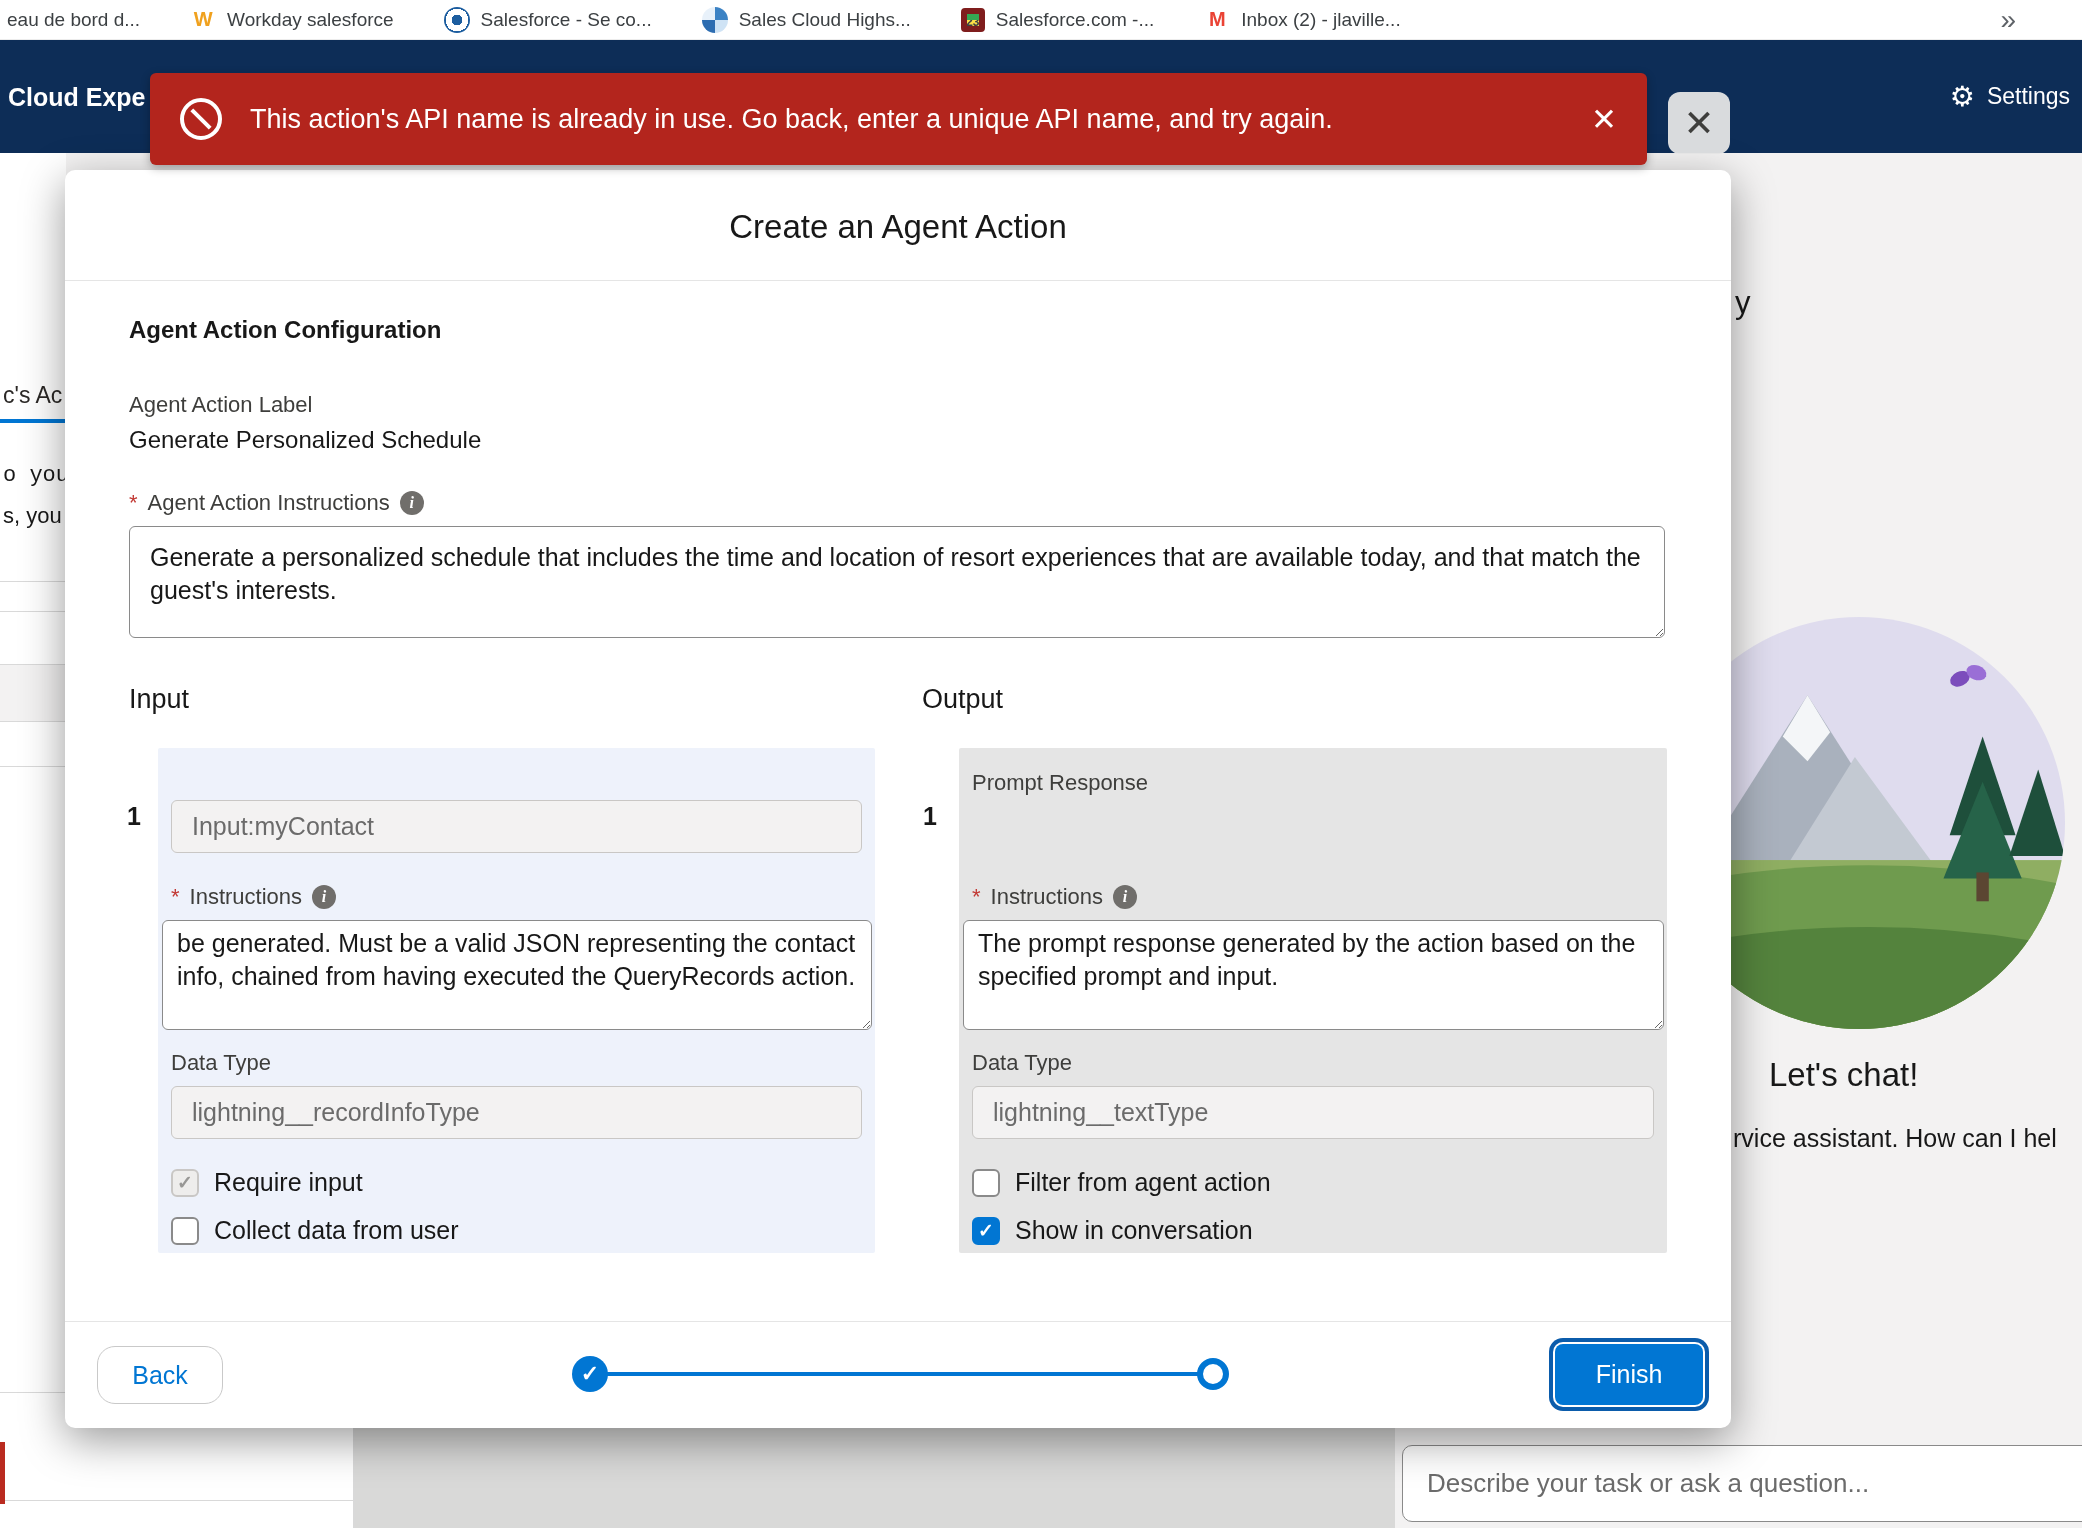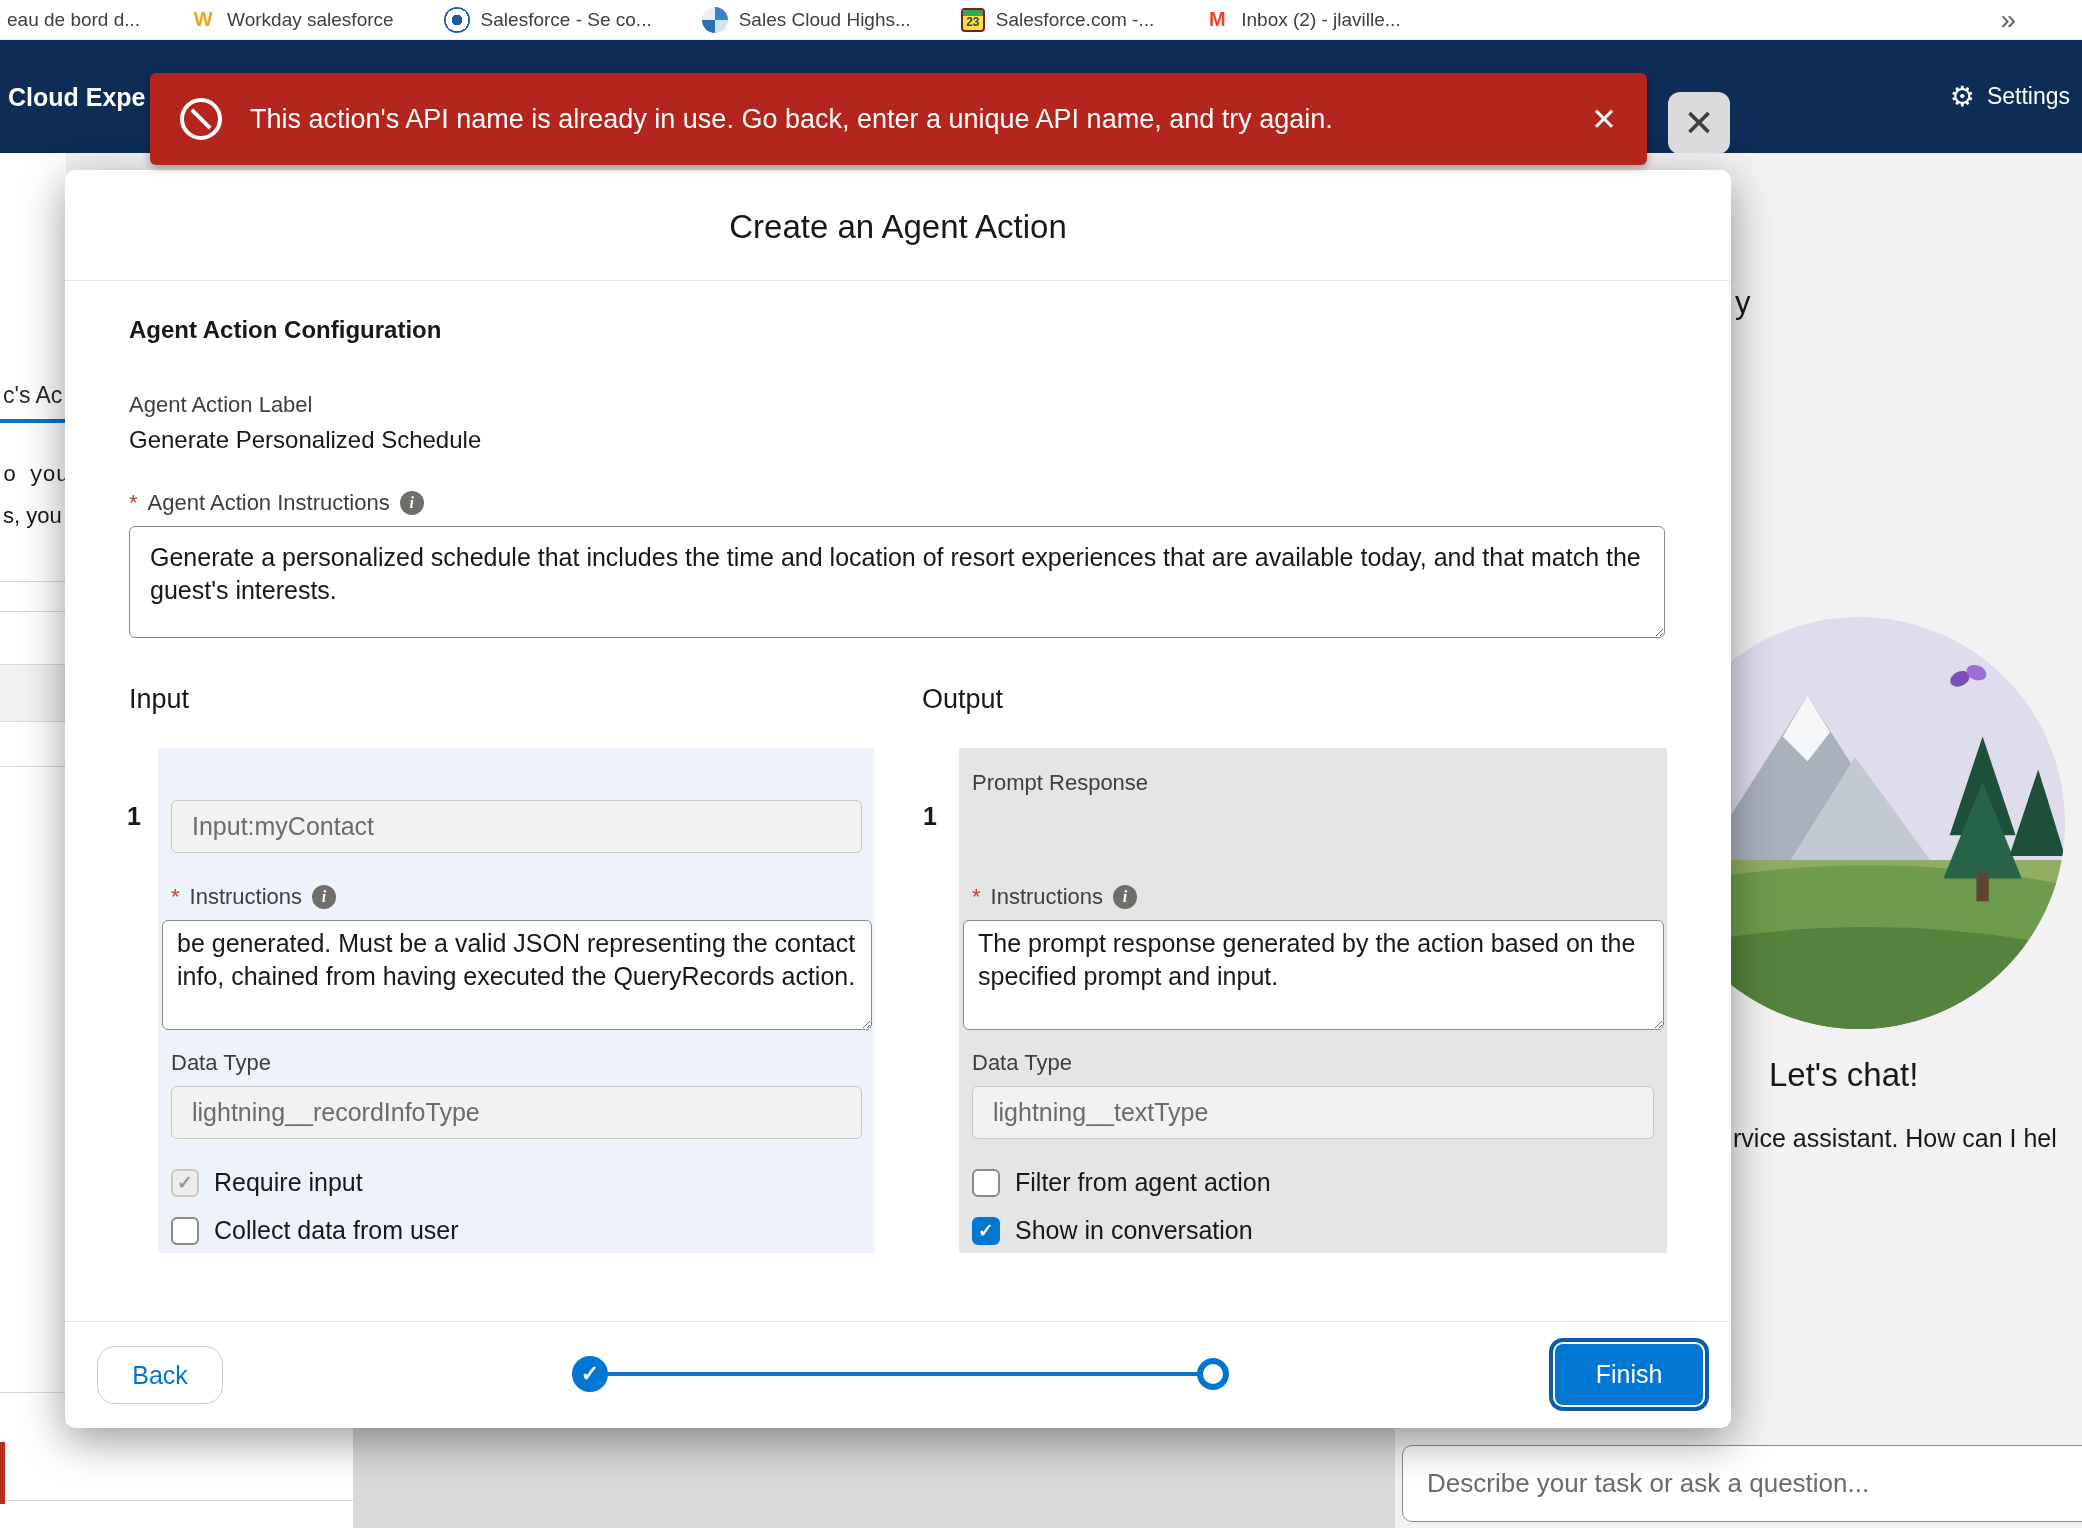--- a/index.html
+++ b/index.html
@@ -10,21 +10,21 @@
   
   .bookmarks { position:absolute; top:0; left:0; right:0; height:40px; background:#fff;
                display:flex; align-items:center; gap:50px; padding-left:7px; z-index:4;
                border-bottom:1px solid #ececec; }
   .bm { display:flex; align-items:center; gap:11px; color:#3c4043; font-size:19px; white-space:nowrap; }
   .bm-ico { width:26px; height:26px; display:inline-flex; align-items:center; justify-content:center;
             font-weight:bold; font-size:20px; flex:0 0 auto; }
   .ico-workday { color:#f0a11e; }
   .ico-donut { border-radius:50%; background:radial-gradient(circle,#1c5d9f 0 30%,#ffffff 30% 62%,#1c5d9f 62%); }
   .ico-pin   { border-radius:50%; background:conic-gradient(#3b82c4 0 90deg,#cfe3f5 90deg 180deg,#2d6db1 180deg 270deg,#e8f1fa 270deg); }
-  .ico-cal   { width:24px; height:24px; border:2px solid #7f1d1d; border-radius:4px; background:#fde047;
+  .ico-cal   { width:24px; height:24px; border:6px solid #7f1d1d; border-radius:4px; background:#fde047;
                font-size:12px; color:#3c4043; position:relative; overflow:hidden; }
   .ico-cal::before { content:""; position:absolute; top:0; left:0; right:0; height:6px; background:#34a853; }
   .ico-cal span { margin-top:5px; }
   .ico-gmail { color:#ea4335; }
   .bm-chevron { margin-left:auto; margin-right:66px; color:#5f6368; font-size:28px; }
 
   
   .appbar { position:absolute; top:40px; left:0; right:0; height:113px; background:#0d2d57; z-index:3; }
   .appbar-title { position:absolute; left:8px; top:50%; transform:translateY(-50%);
                   color:#fff; font-size:25px; font-weight:bold; white-space:nowrap; }

